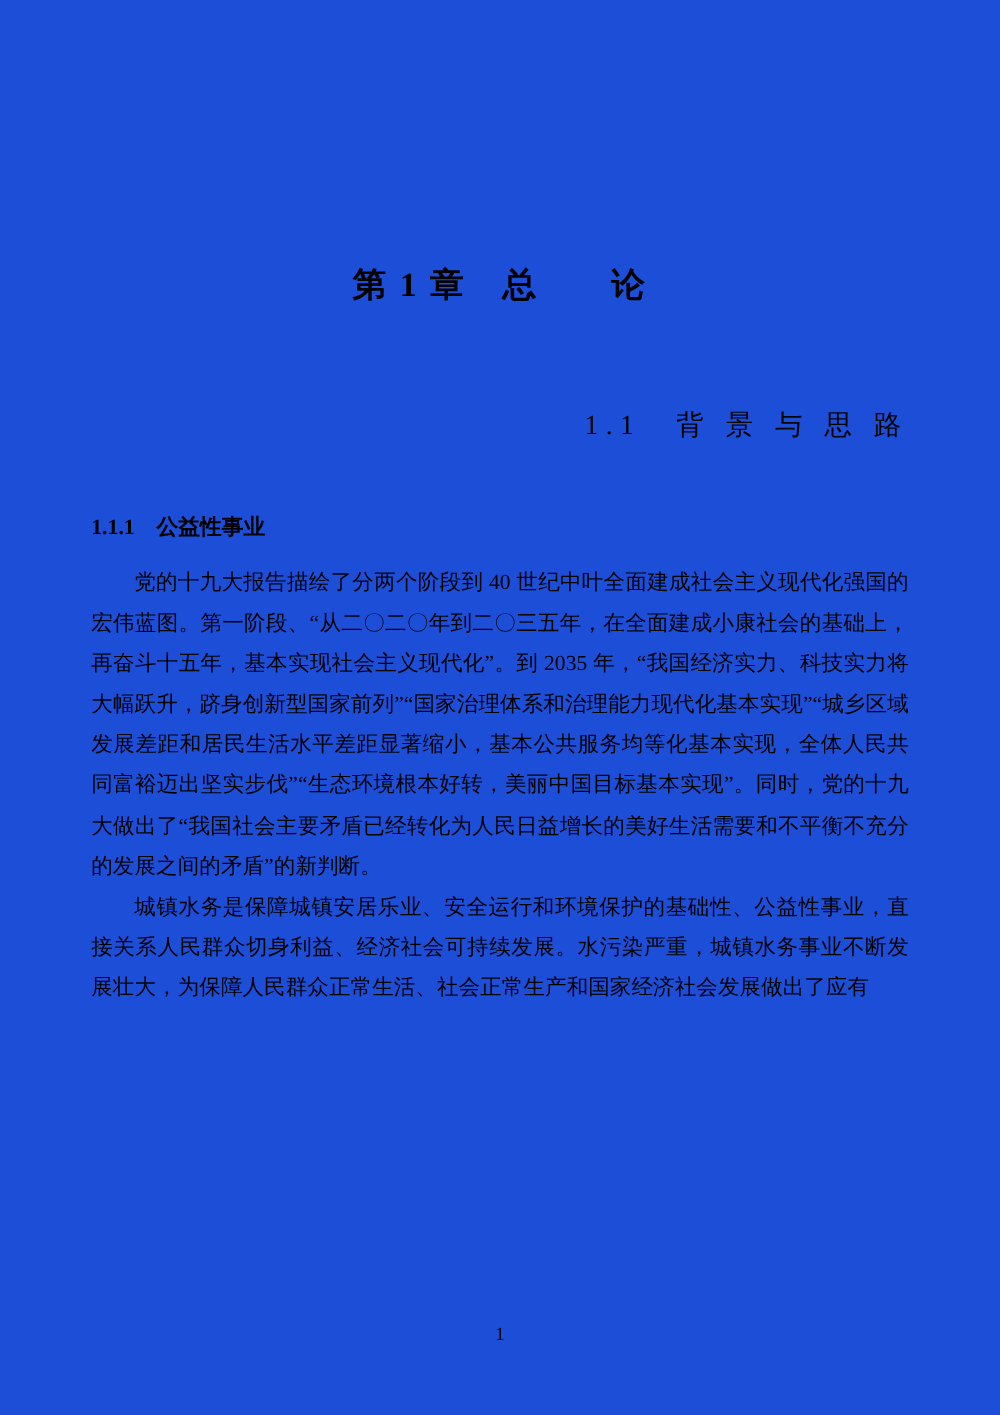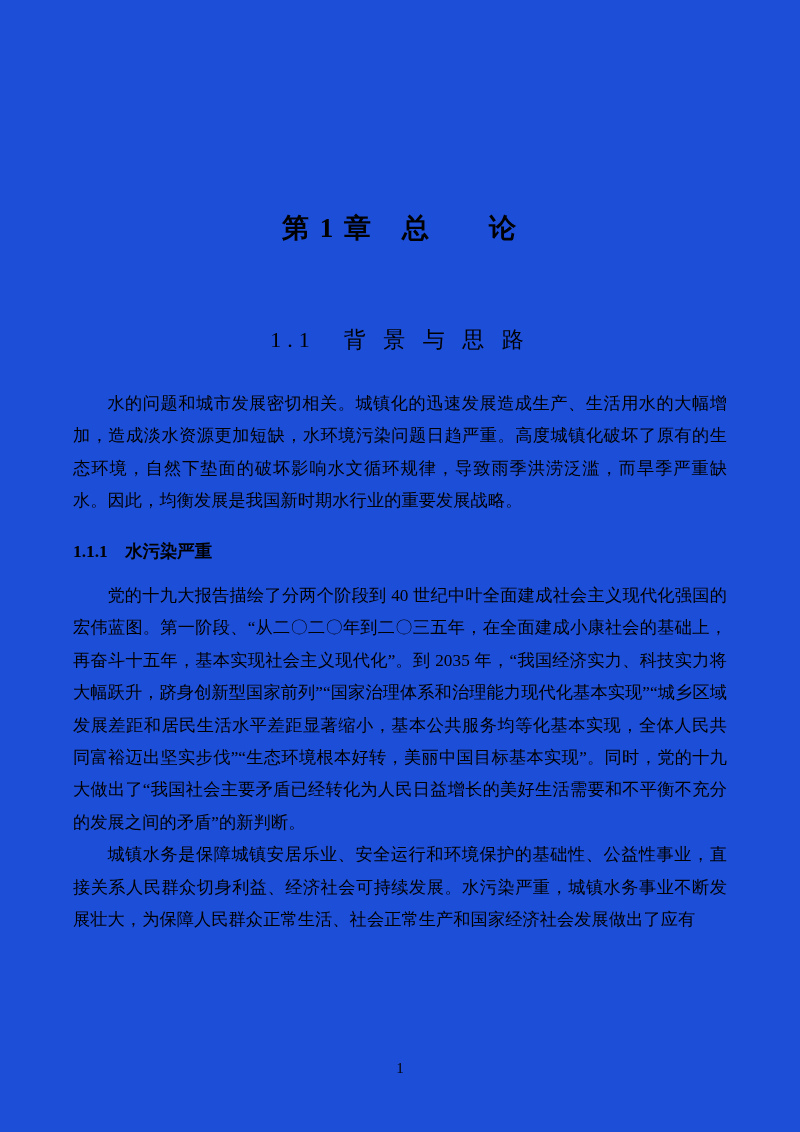--- a/index.html
+++ b/index.html
@@ -47,21 +47,21 @@
   }
 
   
   .section-title {
     margin: 0;
     padding: 0;
     position: absolute;
     top: 322px;
     left: 0;
     width: 654px;
-    text-align: center;
+    text-align: right;
     font-size: 22px;
     font-weight: normal;
     letter-spacing: 6px;
     line-height: 36px;
     white-space: pre;
   }
 
   
   .body-flow {
     position: absolute;
@@ -113,25 +113,24 @@
 
   <div class="content">
 
     <h1 class="chapter-title">第 1 章　总　　论</h1>
 
     <h2 class="section-title">1.1　背 景 与 思 路</h2>
 
     <div class="body-flow">
 
 
-      <p class="para">水的问题和城市发展密切相关。城镇化的迅速发展造成生产、生活用水的大幅增加，造成淡水资源更加短缺，水环境污染问题日趋严重。高度城镇化破坏了原有的生态环境，自然下垫面的破坏影响水文循环规律，导致雨季洪涝泛滥，而旱季严重缺水。因此，均衡发展是我国新时期水行业的重要发展战略。</p>
 
       <div class="gap-before-sub"></div>
 
-      <h3 class="subsection">1.1.1　水污染严重</h3>
+      <h3 class="subsection">1.1.1　公益性事业</h3>
 
       <div class="gap-after-sub"></div>
 
       <p class="para">党的十九大报告描绘了分两个阶段到 40 世纪中叶全面建成社会主义现代化强国的宏伟蓝图。第一阶段、“从二〇二〇年到二〇三五年，在全面建成小康社会的基础上，再奋斗十五年，基本实现社会主义现代化”。到 2035 年，“我国经济实力、科技实力将大幅跃升，跻身创新型国家前列”“国家治理体系和治理能力现代化基本实现”“城乡区域发展差距和居民生活水平差距显著缩小，基本公共服务均等化基本实现，全体人民共同富裕迈出坚实步伐”“生态环境根本好转，美丽中国目标基本实现”。同时，党的十九大做出了“我国社会主要矛盾已经转化为人民日益增长的美好生活需要和不平衡不充分的发展之间的矛盾”的新判断。</p>
 
       <p class="para">城镇水务是保障城镇安居乐业、安全运行和环境保护的基础性、公益性事业，直接关系人民群众切身利益、经济社会可持续发展。水污染严重，城镇水务事业不断发展壮大，为保障人民群众正常生活、社会正常生产和国家经济社会发展做出了应有</p>
 
     </div>
 
   </div>

